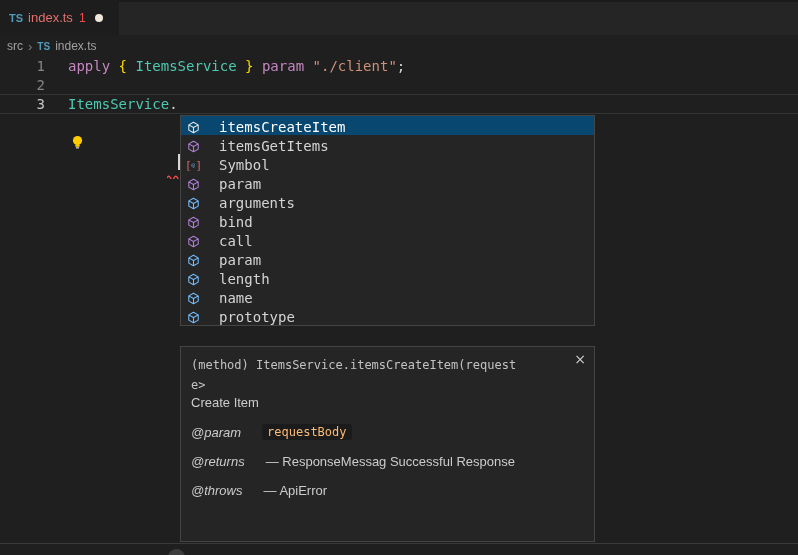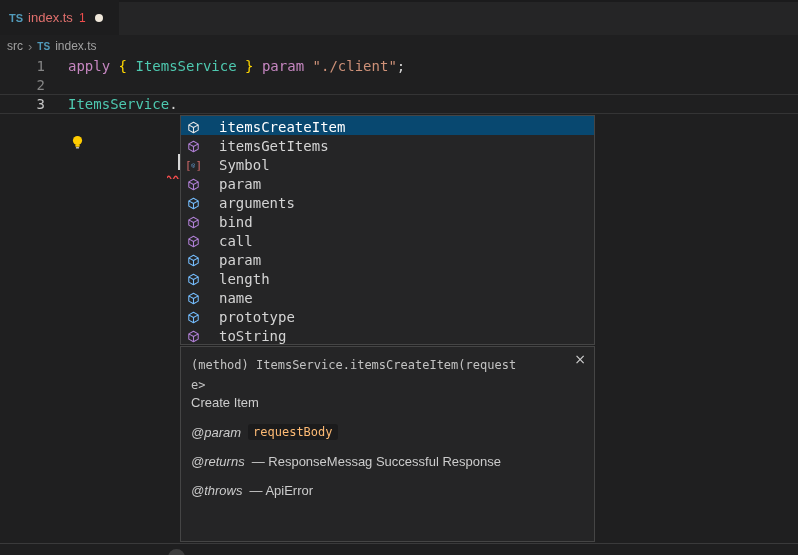--- a/index.html
+++ b/index.html
@@ -66,21 +66,21 @@
     position:absolute; left:180px; top:346px; width:415px; height:196px;
     background:#252526; border:1px solid #454545; padding:8px 10px;
     color:#c5c5c5; overflow:hidden;
   }
   .sig-line { font-family:"DejaVu Sans Mono", monospace; font-size:12px; line-height:20px; white-space:pre; color:#c2c2c2; }
   .docs-close {
     position:absolute; top:5px; right:8px; color:#cccccc; font-size:14px;
     font-family:"DejaVu Sans", sans-serif; cursor:pointer; line-height:14px;
   }
   .docs-summary { font-size:13px; color:#cccccc; }
-  .doc-tag { margin-top:14px; font-size:13px; color:#cccccc; display:flex; align-items:center; gap:7px; }
+  .doc-tag { margin-top:14px; font-size:13px; color:#cccccc; display:flex; align-items:center; gap:21px; }
   .tag-name { font-style:italic; }
   .tag-chip {
     font-family:"DejaVu Sans Mono", monospace; font-size:12px; background:#1b1b1c;
     padding:1px 5px; border-radius:3px; color:#fdba74;
   }
   .tag-text { color:#cccccc; }
 
   
   .bottom-divider { position:absolute; left:0; top:543px; width:798px; height:1px; background:#3a3a3b; }
   .bottom-circle {
@@ -227,28 +227,20 @@
           <span>name</span>
         </div>
         <div class="suggest-row">
           <span class="kind-icon">
             <svg width="13" height="13" viewBox="0 0 16 16">
               <path d="M8 1.5 L13.8 4.8 V11.2 L8 14.5 L2.2 11.2 V4.8 Z M2.2 4.8 L8 8 L13.8 4.8 M8 8 V14.5" stroke="#75beff" stroke-width="1.3" fill="none" stroke-linejoin="round"></path>
             </svg>
           </span>
           <span>prototype</span>
         </div>
-        <div class="suggest-row">
-          <span class="kind-icon">
-            <svg width="13" height="13" viewBox="0 0 16 16">
-              <path d="M8 1.5 L13.8 4.8 V11.2 L8 14.5 L2.2 11.2 V4.8 Z M2.2 4.8 L8 8 L13.8 4.8 M8 8 V14.5" stroke="#b180d7" stroke-width="1.3" fill="none" stroke-linejoin="round"></path>
-            </svg>
-          </span>
-          <span>toString</span>
-        </div>
       </div>
   </div>
 
   <div class="docs">
     <span class="docs-close">×</span>
     <div id="sig-lines">
         <div class="sig-line">(method) ItemsService.itemsCreateItem(request</div>
         <div class="sig-line">e&gt;</div>
       </div>
     <div class="docs-summary">Create Item</div>

